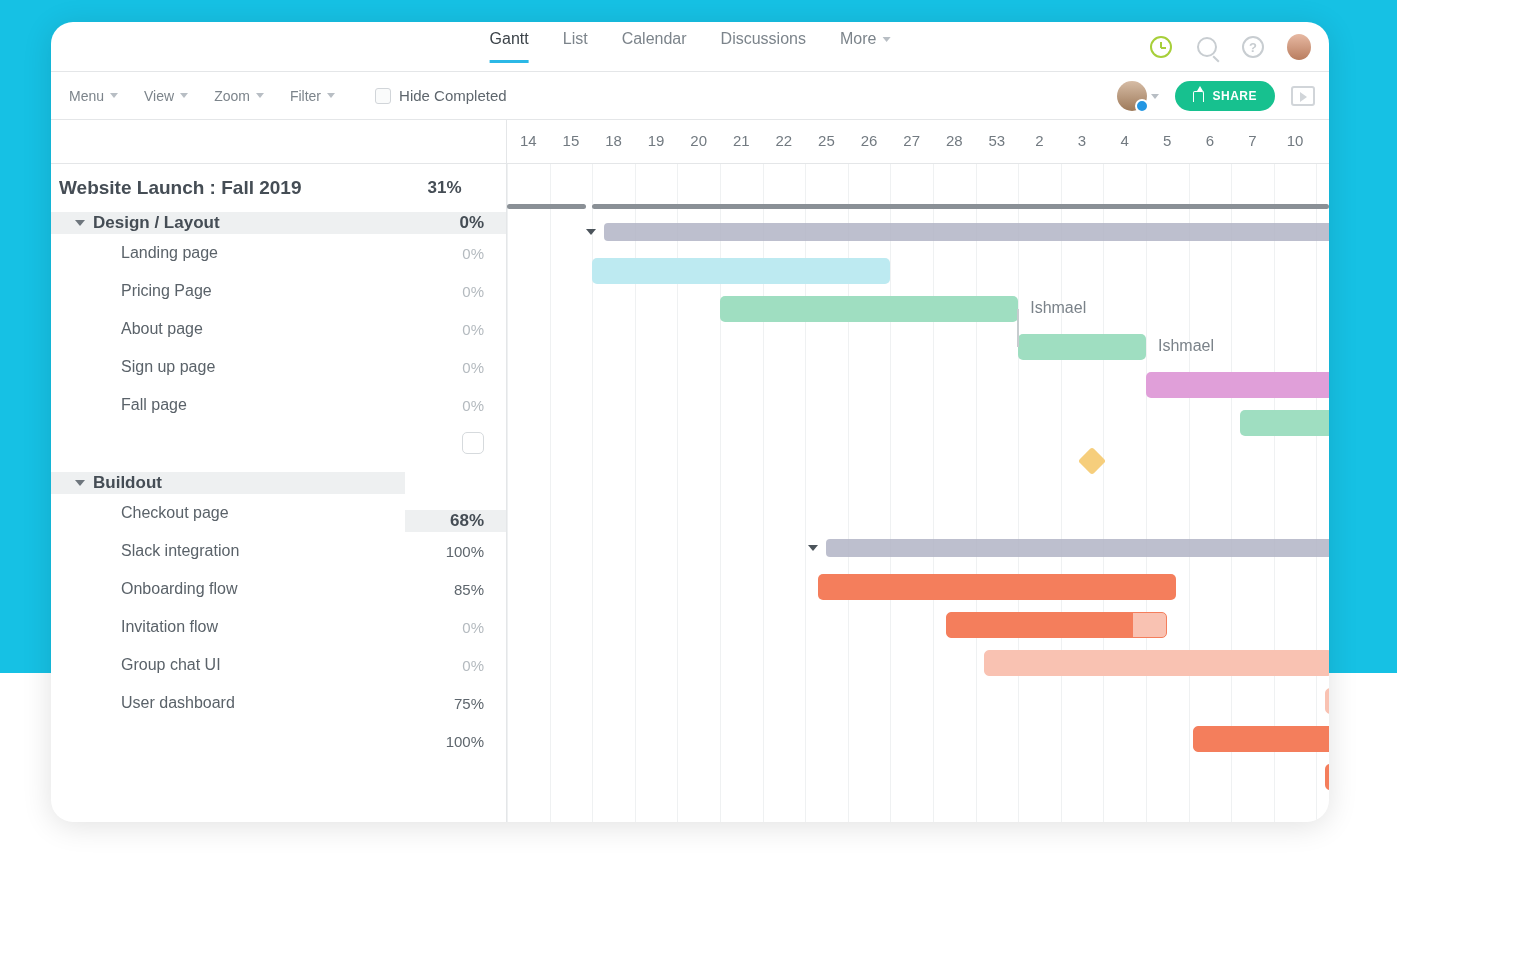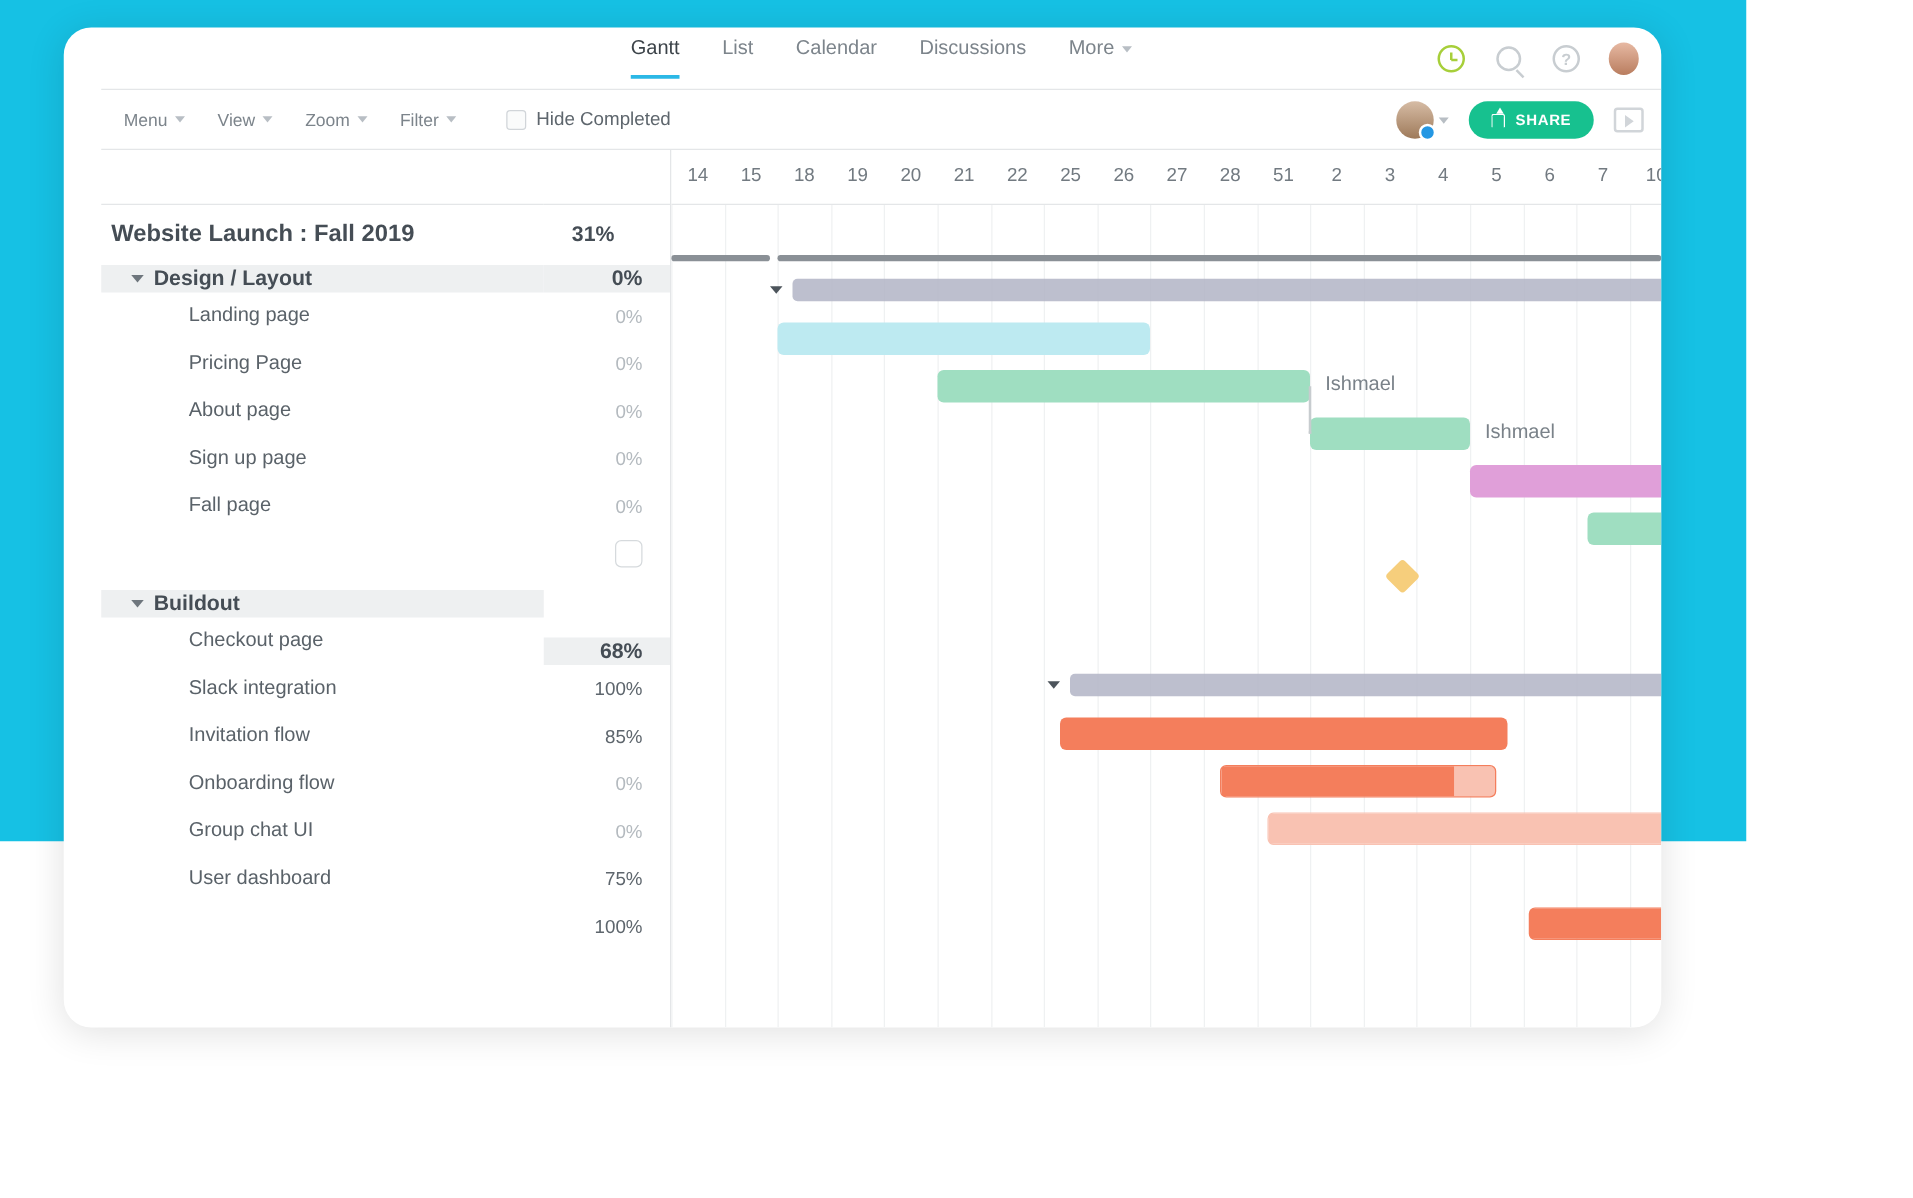--- a/index.html
+++ b/index.html
@@ -4,21 +4,20 @@
 <style>
   * { box-sizing: border-box; }
   html, body { margin:0; padding:0; font-family: -apple-system, Helvetica, Arial, sans-serif; }
   body { width:1530px; height:958px; background:#ffffff; }
   .outer { position:relative; width:1530px; height:958px; }
   .cyan-bg { position:absolute; left:0; top:0; width:1397px; height:673px; background:#16C1E4; }
   .card {
     position:absolute; left:51px; top:22px; width:1278px; height:800px;
     background:#fff; border-radius:22px; overflow:hidden;
     box-shadow: 0 4px 30px rgba(0,0,0,0.12);
-    padding-left: 30px;
   }
 
   
   .topnav { height:50px; border-bottom:1px solid #E4E6E8; display:flex; align-items:center; position:relative; }
   .tabs { position:absolute; left:50%; transform:translateX(-50%); display:flex; gap:34px; align-items:center; }
   .tab { color:#7C848B; font-size:16px; cursor:pointer; display:flex; align-items:center; gap:6px; padding-bottom:12px; border-bottom:3px solid transparent; }
   .tab.active { color:#3C4349; border-bottom-color:#2BB8E6; }
   .caret { width:0; height:0; border-left:4px solid transparent; border-right:4px solid transparent; border-top:5px solid #B8BEC4; }
   .right-icons { position:absolute; right:18px; top:0; height:50px; display:flex; align-items:center; gap:22px; }
   .ri { width:24px; height:24px; display:flex; align-items:center; justify-content:center; }
@@ -167,24 +166,24 @@
           <div class="row group-row">
             <span class="group-label w">Buildout</span>
           </div>
           <div class="row task-row">
             <span class="task-label w">Checkout page</span>
           </div>
           <div class="row task-row">
             <span class="task-label w">Slack integration</span>
           </div>
           <div class="row task-row">
+            <span class="task-label w">Onboarding flow</span>
+          </div>
+          <div class="row task-row">
             <span class="task-label w">Invitation flow</span>
-          </div>
-          <div class="row task-row">
-            <span class="task-label w">Onboarding flow</span>
           </div>
           <div class="row task-row">
             <span class="task-label w">Group chat UI</span>
           </div>
           <div class="row task-row">
             <span class="task-label w">User dashboard</span>
           </div>
         </div>
 
       <div class="pct-col" id="pctcol">
@@ -263,21 +262,21 @@
             <span class="day">15</span>
             <span class="day">18</span>
             <span class="day">19</span>
             <span class="day">20</span>
             <span class="day">21</span>
             <span class="day">22</span>
             <span class="day">25</span>
             <span class="day">26</span>
             <span class="day">27</span>
             <span class="day">28</span>
-            <span class="day">51</span>
+            <span class="day">53</span>
             <span class="day">2</span>
             <span class="day">3</span>
             <span class="day">4</span>
             <span class="day">5</span>
             <span class="day">6</span>
             <span class="day">7</span>
             <span class="day">10</span>
             <span class="day">11</span>
           </div>
           <div class="bars">

